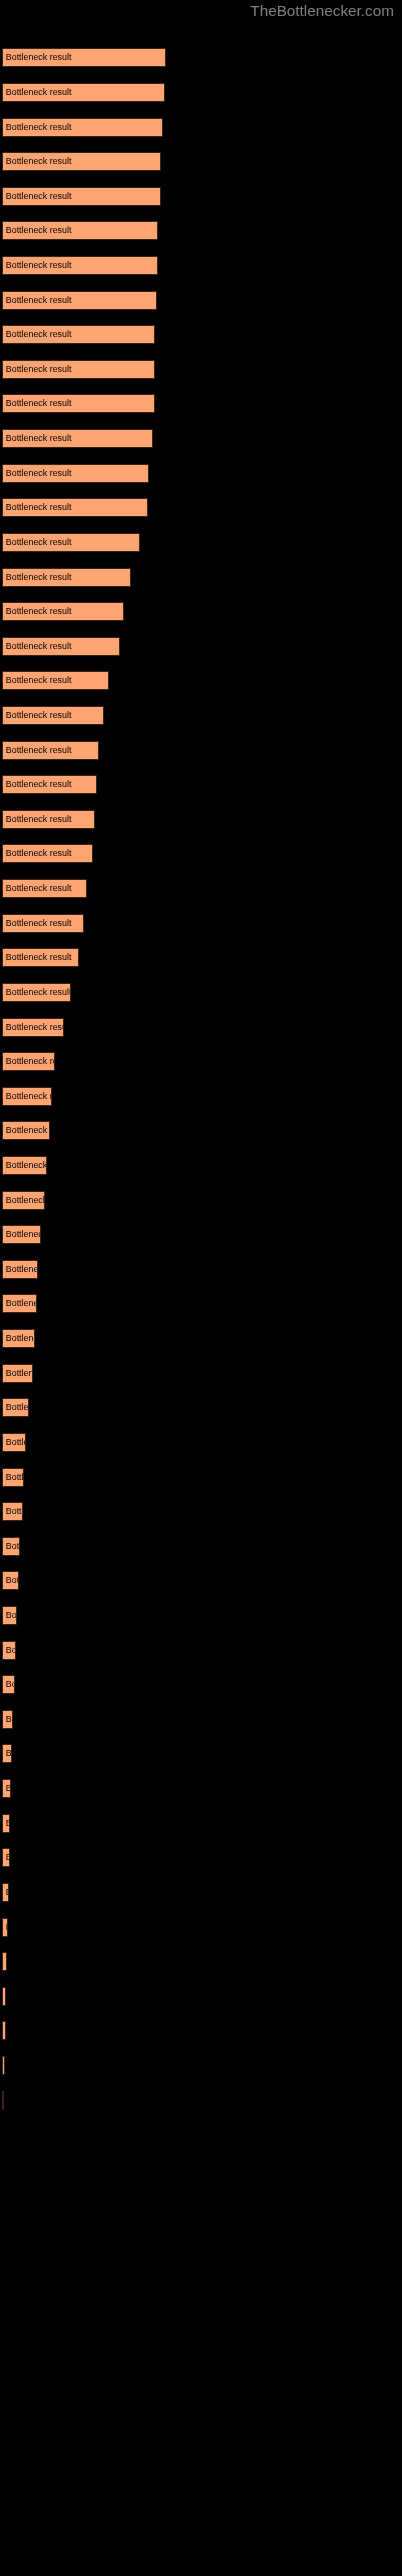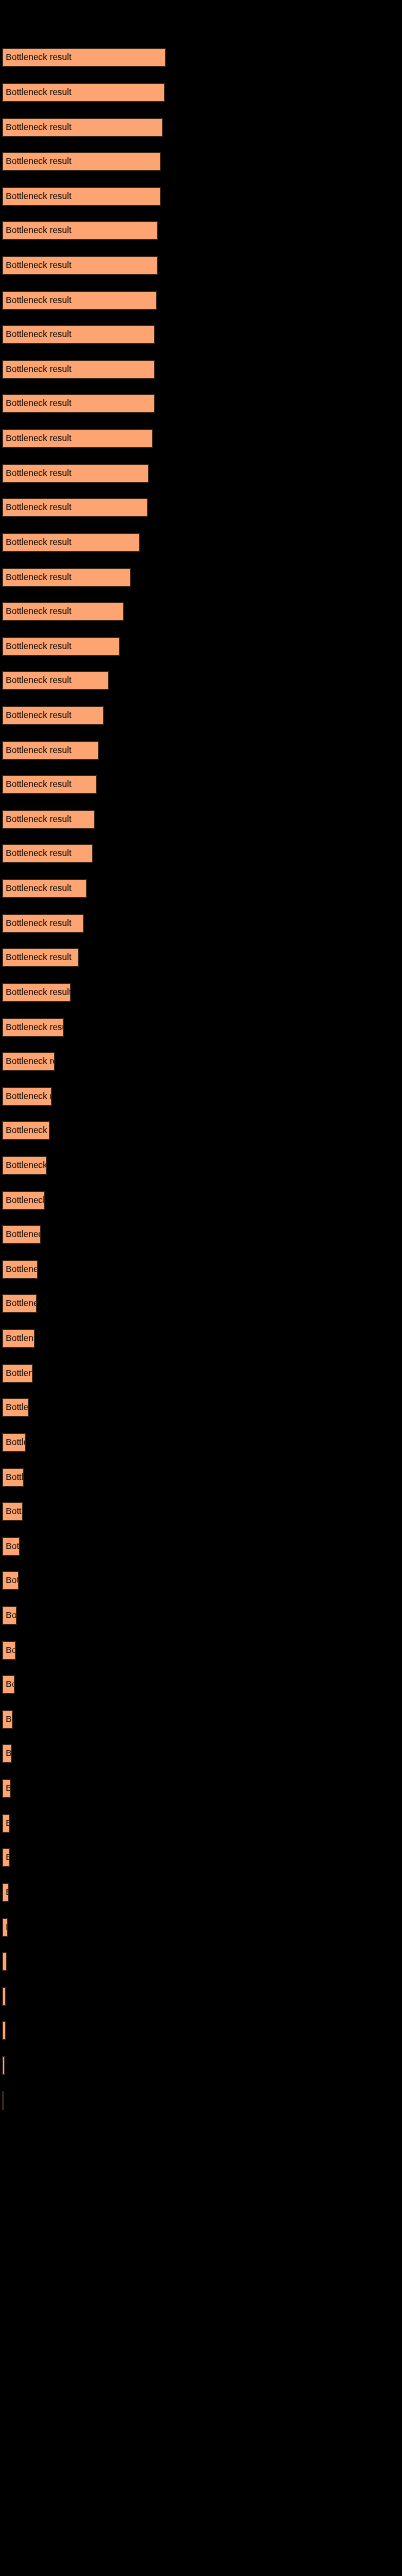--- a/index.html
+++ b/index.html
@@ -63,20 +63,21 @@
     line-height: 10.5px;
     white-space: nowrap;
     pointer-events: none;
   }
 </style>
 </head>
 <body>
 
 <div id="chart-root">
 
+  <div class="watermark">TheBottlenecker.com</div>
 
   <div class="bars-layer" id="bars-layer">
       <div class="bar" style="top: 48px; width: 164px; height: 18.5px; background: rgb(252, 164, 114); border-color: rgb(58, 36, 24);">
         <span class="bar-label" style="color: rgb(0, 0, 0);">Bottleneck result</span>
       </div>
       <div class="bar" style="top: 83px; width: 163px; height: 18.5px; background: rgb(252, 164, 114); border-color: rgb(58, 36, 24);">
         <span class="bar-label" style="color: rgb(0, 0, 0);">Bottleneck result</span>
       </div>
       <div class="bar" style="top: 118px; width: 161px; height: 18.5px; background: rgb(252, 164, 114); border-color: rgb(58, 36, 24);">
         <span class="bar-label" style="color: rgb(0, 0, 0);">Bottleneck result</span>

